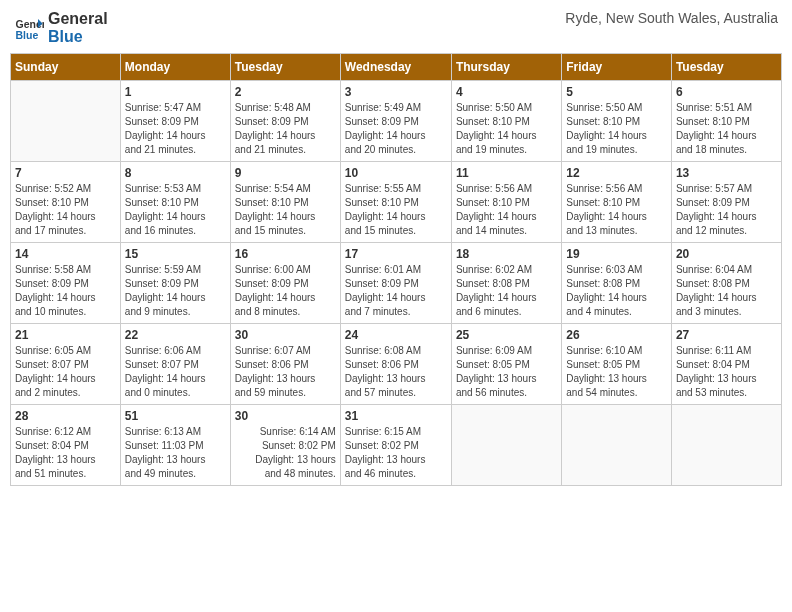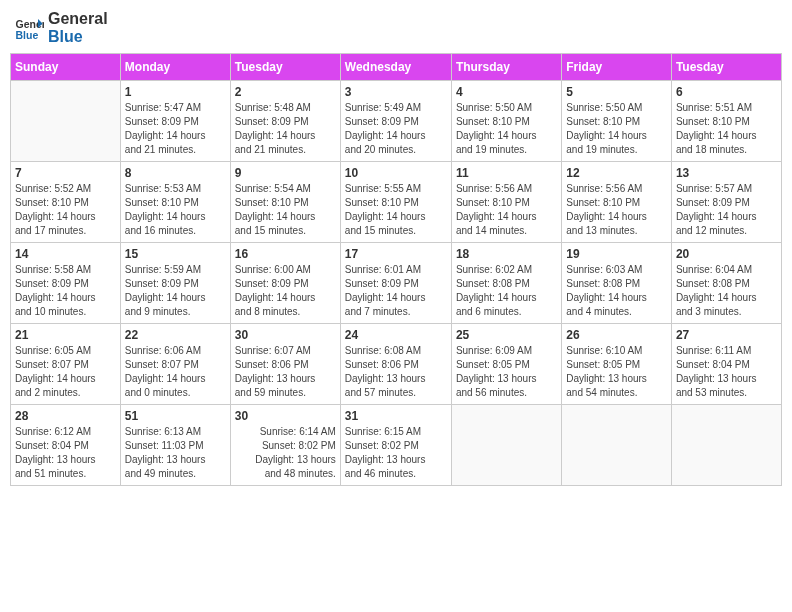--- a/index.html
+++ b/index.html
@@ -37,21 +37,21 @@
     .location {
       font-size: 14px;
       color: #555;
     }
     table {
       width: 100%;
       border-collapse: collapse;
       font-size: 11px;
     }
     th {
-      background-color: #d946ef;
+      background-color: #a16207;
       color: #fff;
       padding: 6px 4px;
       text-align: left;
       font-size: 12px;
       font-weight: bold;
       border: 1px solid #ccc;
     }
     td {
       border: 1px solid #ccc;
       vertical-align: top;
@@ -84,20 +84,21 @@
       <text x="2" y="20" font-size="14" font-weight="bold" fill="#333">General</text>
       <text x="2" y="34" font-size="14" font-weight="bold" fill="#1a6aad">Blue</text>
       <path d="M32 8 L38 14 L32 20 Z" fill="#1a6aad"></path>
     </svg>
     <div style="line-height:1.1;">
       <div style="font-size:16px;font-weight:bold;color:#333;">General</div>
       <div style="font-size:16px;font-weight:bold;color:#1a6aad;">Blue</div>
     </div>
   </div>
   <div class="title-block">
+    <div class="location">Ryde, New South Wales, Australia</div>
   </div>
 </div>
 
 <table>
   <thead>
     <tr>
     <th>Sunday</th>
         <th>Monday</th>
         <th>Tuesday</th>
         <th>Wednesday</th>

